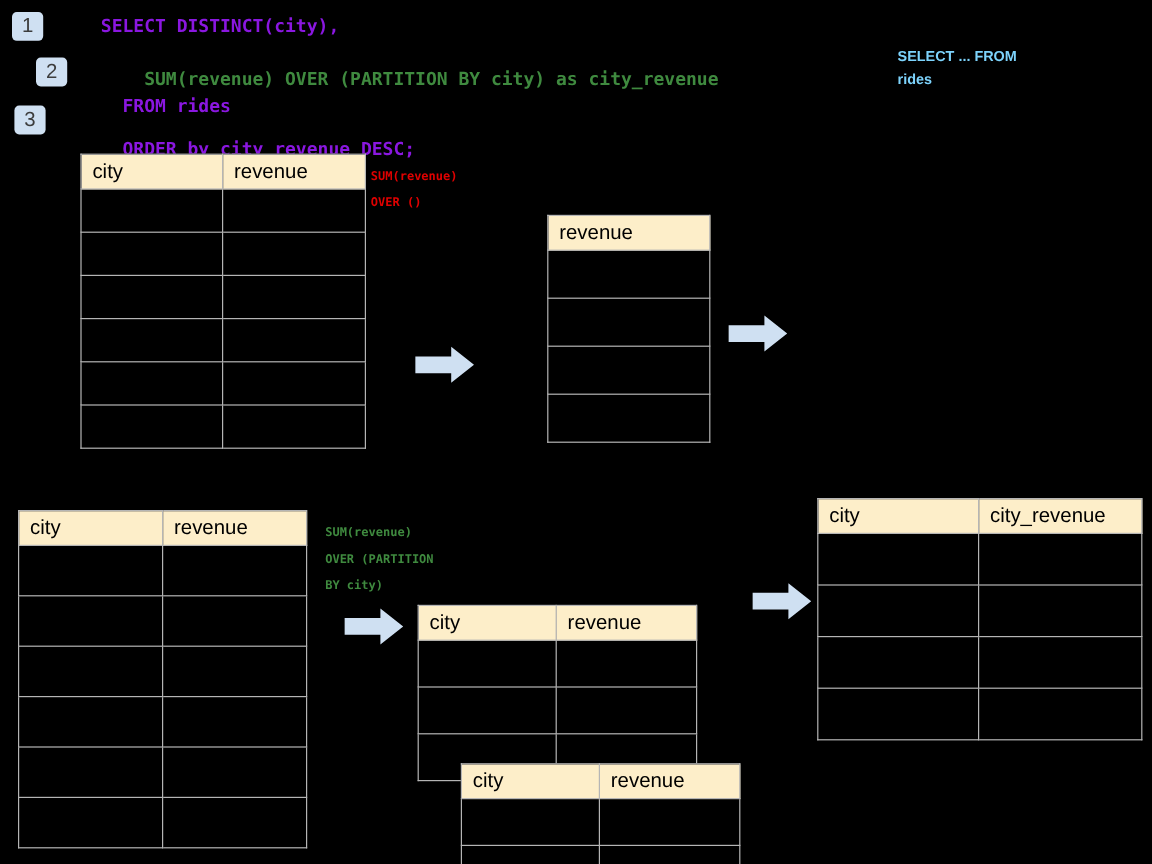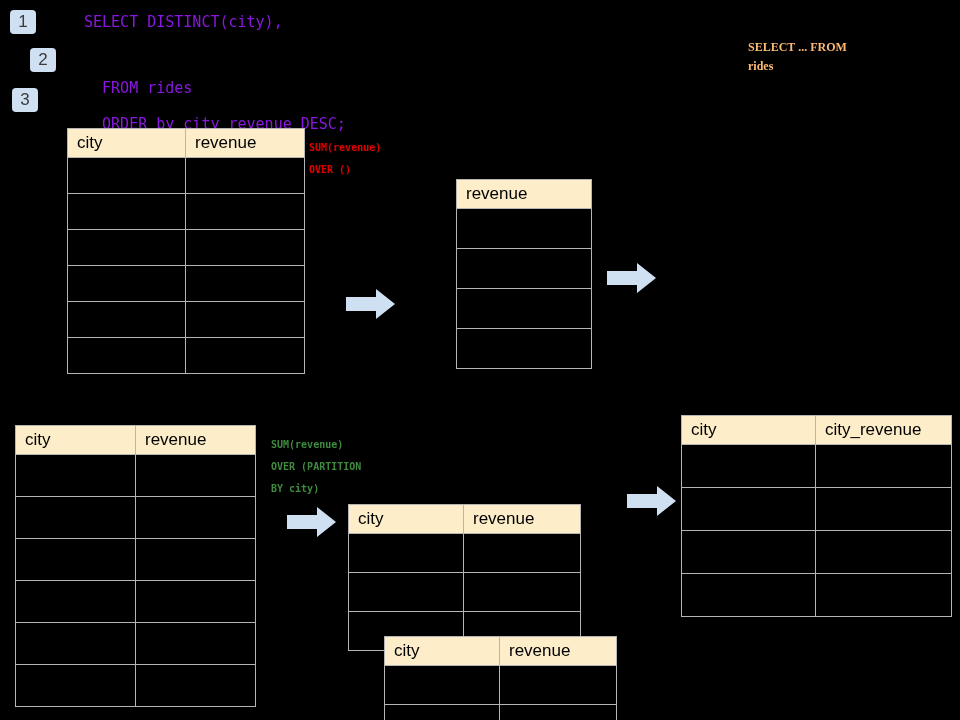--- a/index.html
+++ b/index.html
@@ -35,37 +35,37 @@
     text-align: center;
     width: 26px;
     height: 24px;
   }
 
   
   .code {
     position: absolute;
     font-family: "DejaVu Sans Mono", monospace;
     font-size: 15px;
-    font-weight: normal;
+    font-weight: bold;
     line-height: 22px;
     white-space: pre;
     letter-spacing: 0px;
   }
   .c-purple { color: #8a17e0; }
   .c-red    { color: #e00000; }
   .c-green  { color: #3f8a3f; }
 
   .sideNote {
     position: absolute;
-    font-family: Liberation Serif, serif;
+    font-family: Liberation Sans, sans-serif;
     font-size: 12px;
     font-weight: bold;
     line-height: 19px;
     white-space: pre;
-    color: #fdba74;
+    color: #7dd3fc;
   }
 
   
   .anno {
     position: absolute;
     font-family: "DejaVu Sans Mono", monospace;
     font-size: 10px;
     font-weight: bold;
     line-height: 22px;
     white-space: pre;
@@ -106,20 +106,21 @@
 </head>
 <body>
 
 <div id="canvas">
 
   <div class="badge" style="left:10px; top:10px;">1</div>
   <div class="badge" style="left:30px; top:48px;">2</div>
   <div class="badge" style="left:12px; top:88px;">3</div>
 
   <div class="code c-purple" style="left:84px; top:11px;">SELECT DISTINCT(city),</div>
+  <div class="code c-green" style="left:84px; top:55px;">    SUM(revenue) OVER (PARTITION BY city) as city_revenue</div>
   <div class="code c-purple" style="left:84px; top:77px;">  FROM rides</div>
   <div class="code c-purple" style="left:84px; top:113px;">  ORDER by city_revenue DESC;</div>
 
   <div class="sideNote" style="left:748px; top:38px;">SELECT ... FROM
 rides</div>
 
   <div class="anno red" style="left:309px; top:137px;">SUM(revenue)
 OVER ()</div>
 
   <div class="anno green" style="left:271px; top:434px;">SUM(revenue)

